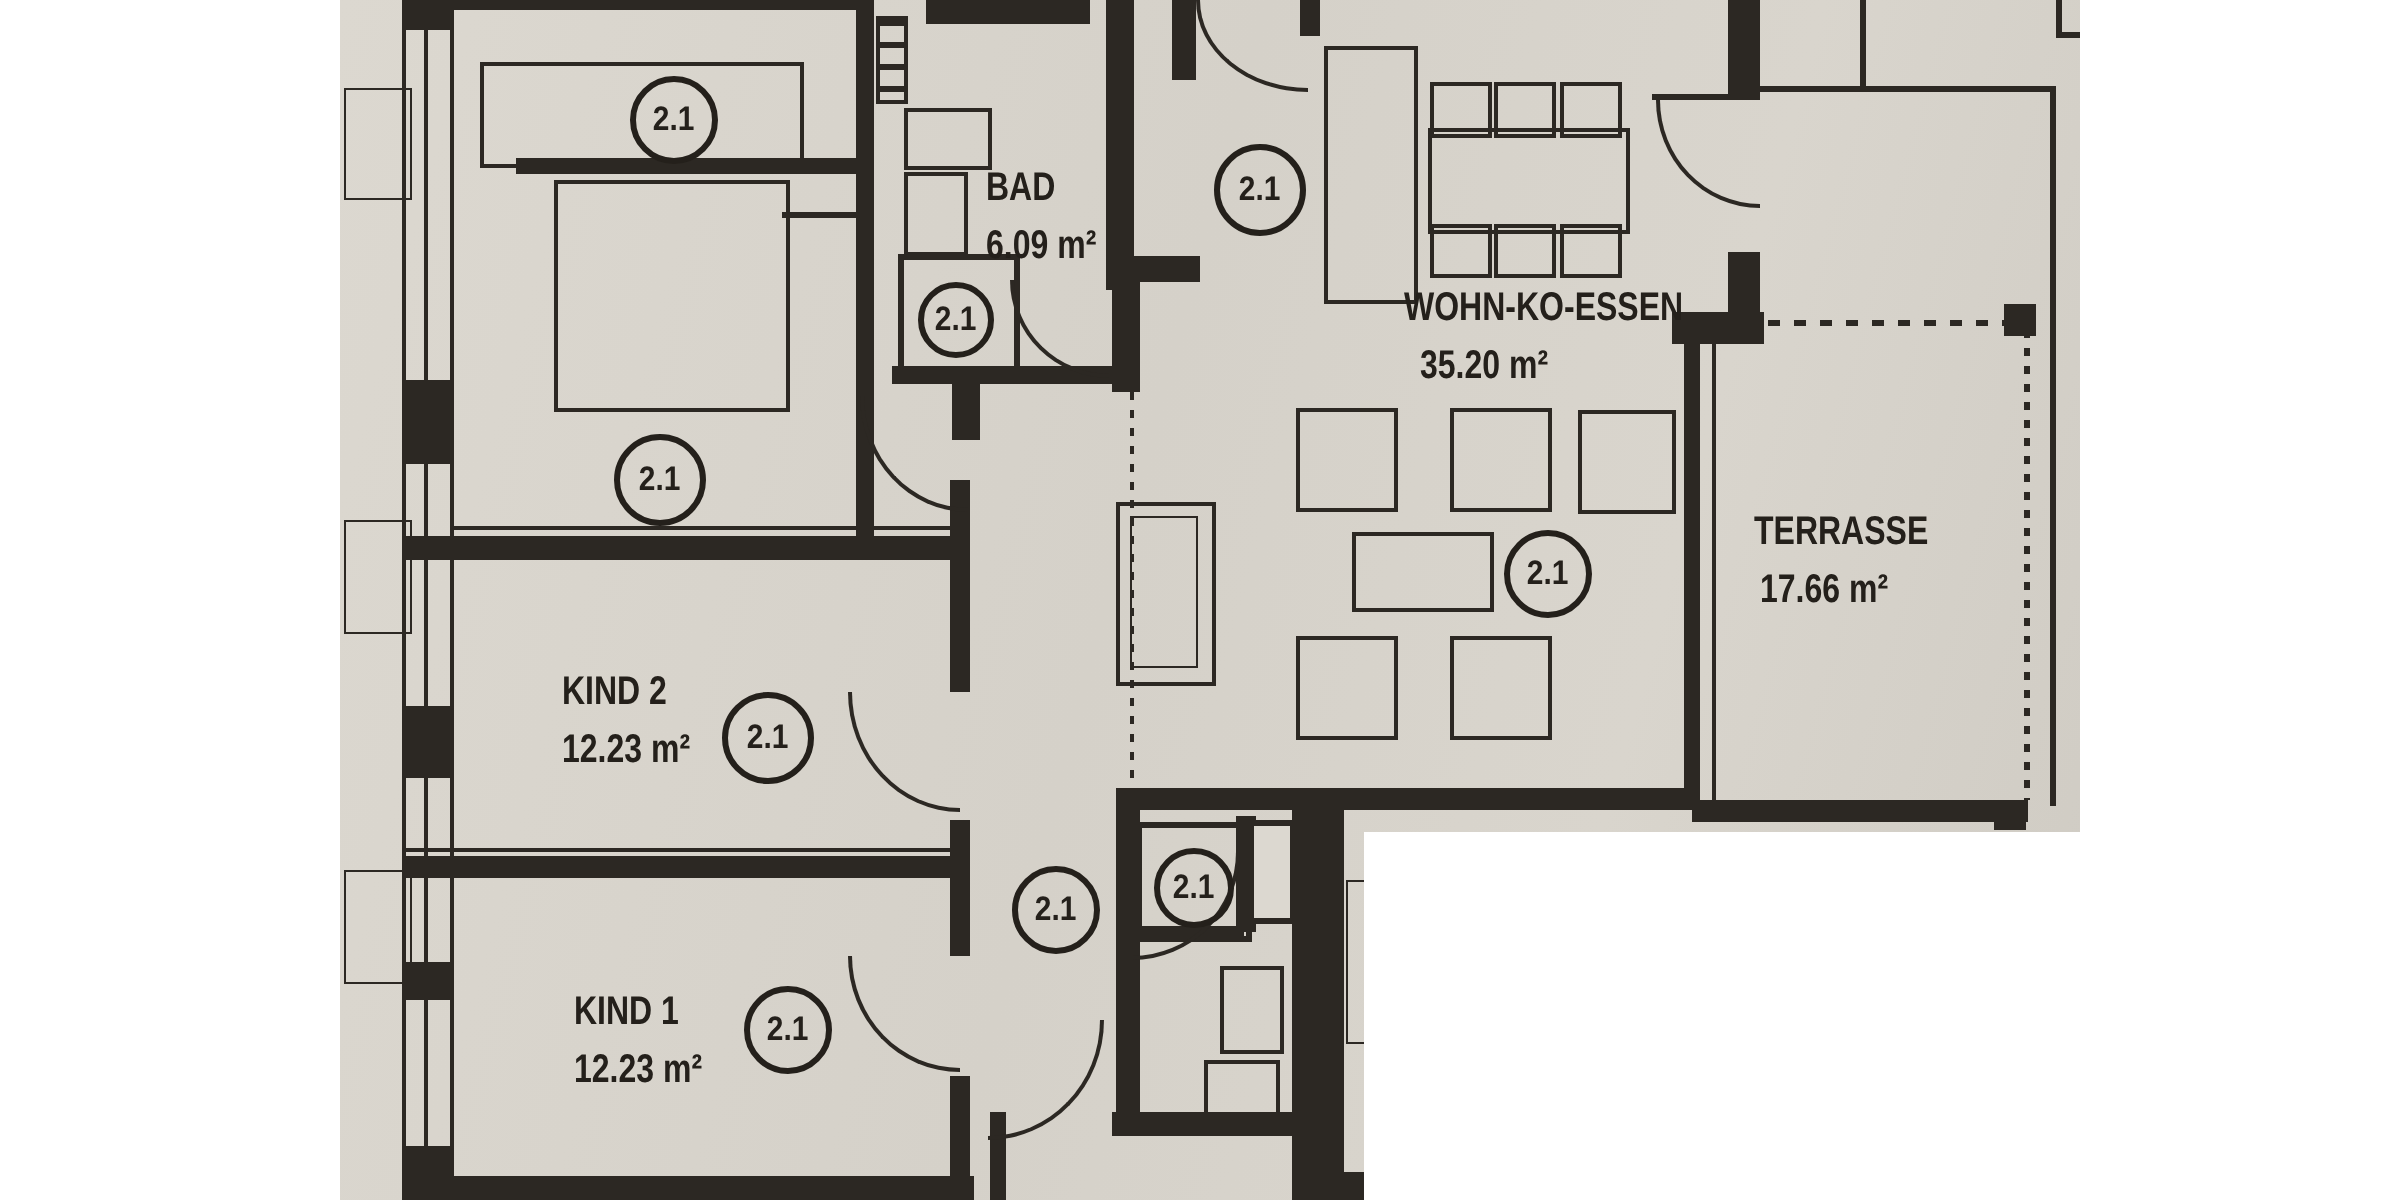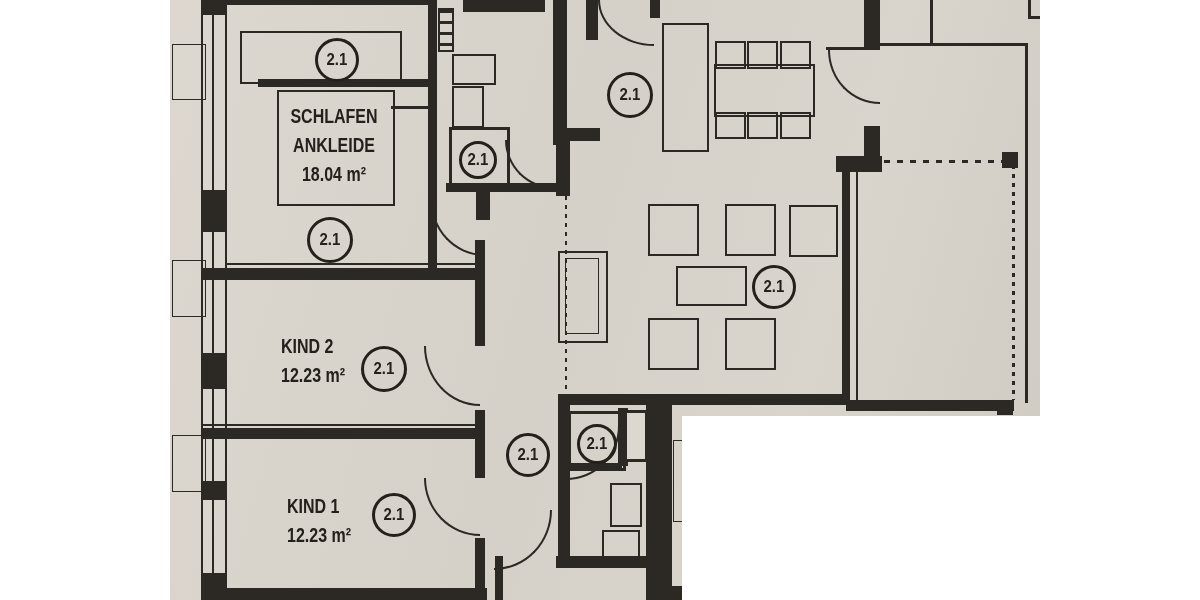--- a/index.html
+++ b/index.html
@@ -149,24 +149,31 @@
     <span class="arc bl" style="left:505px;top:140px;width:48px;height:47px"></span>
     <span class="arc bl" style="left:598px;top:0;width:54px;height:44px"></span>
     <i class="w" style="left:826px;top:47px;width:54px;height:3px"></i>
     <span class="arc bl" style="left:828px;top:50px;width:50px;height:52px"></span>
     <span class="arc bl" style="left:424px;top:346px;width:54px;height:58px"></span>
     <span class="arc bl" style="left:424px;top:478px;width:54px;height:56px"></span>
     <span class="arc br" style="left:566px;top:426px;width:52px;height:52px"></span>
     <span class="arc br" style="left:494px;top:510px;width:56px;height:58px"></span>
   </div>
 
-  <div class="lbl center" style="left:279px;top:102px;width:110px">
-    <div>SCHLAFEN</div>
-    <div>ANKLEIDE</div>
-    <div>18.04 m²</div>
+  <div class="lbl" style="left:493px;top:80px">
+    <div>BAD</div>
+    <div>6.09 m²</div>
+  </div>
+  <div class="lbl" style="left:702px;top:140px">
+    <div>WOHN-KO-ESSEN</div>
+    <div style="margin-left:8px">35.20 m²</div>
+  </div>
+  <div class="lbl" style="left:877px;top:252px">
+    <div>TERRASSE</div>
+    <div style="margin-left:3px">17.66 m²</div>
   </div>
   <div class="lbl" style="left:281px;top:332px">
     <div>KIND 2</div>
     <div>12.23 m²</div>
   </div>
   <div class="lbl" style="left:287px;top:492px">
     <div>KIND 1</div>
     <div>12.23 m²</div>
   </div>
 

